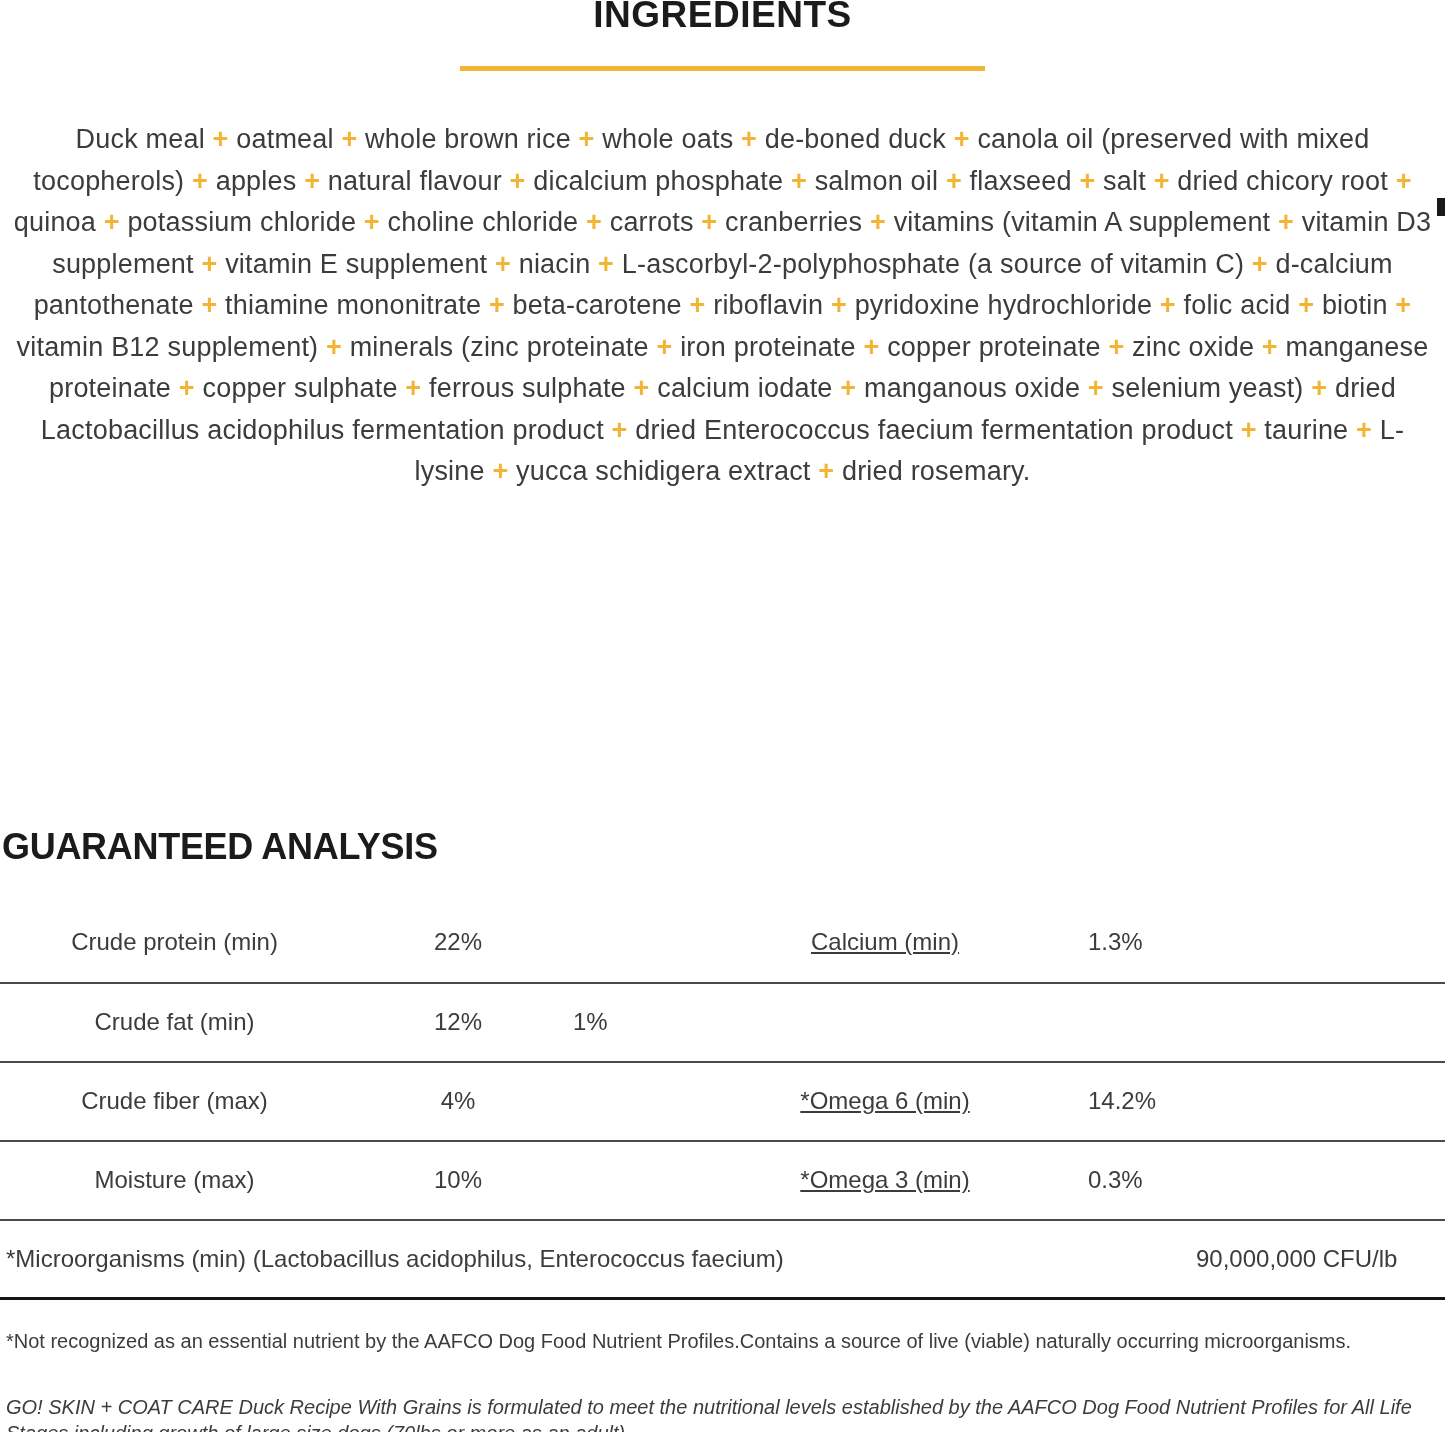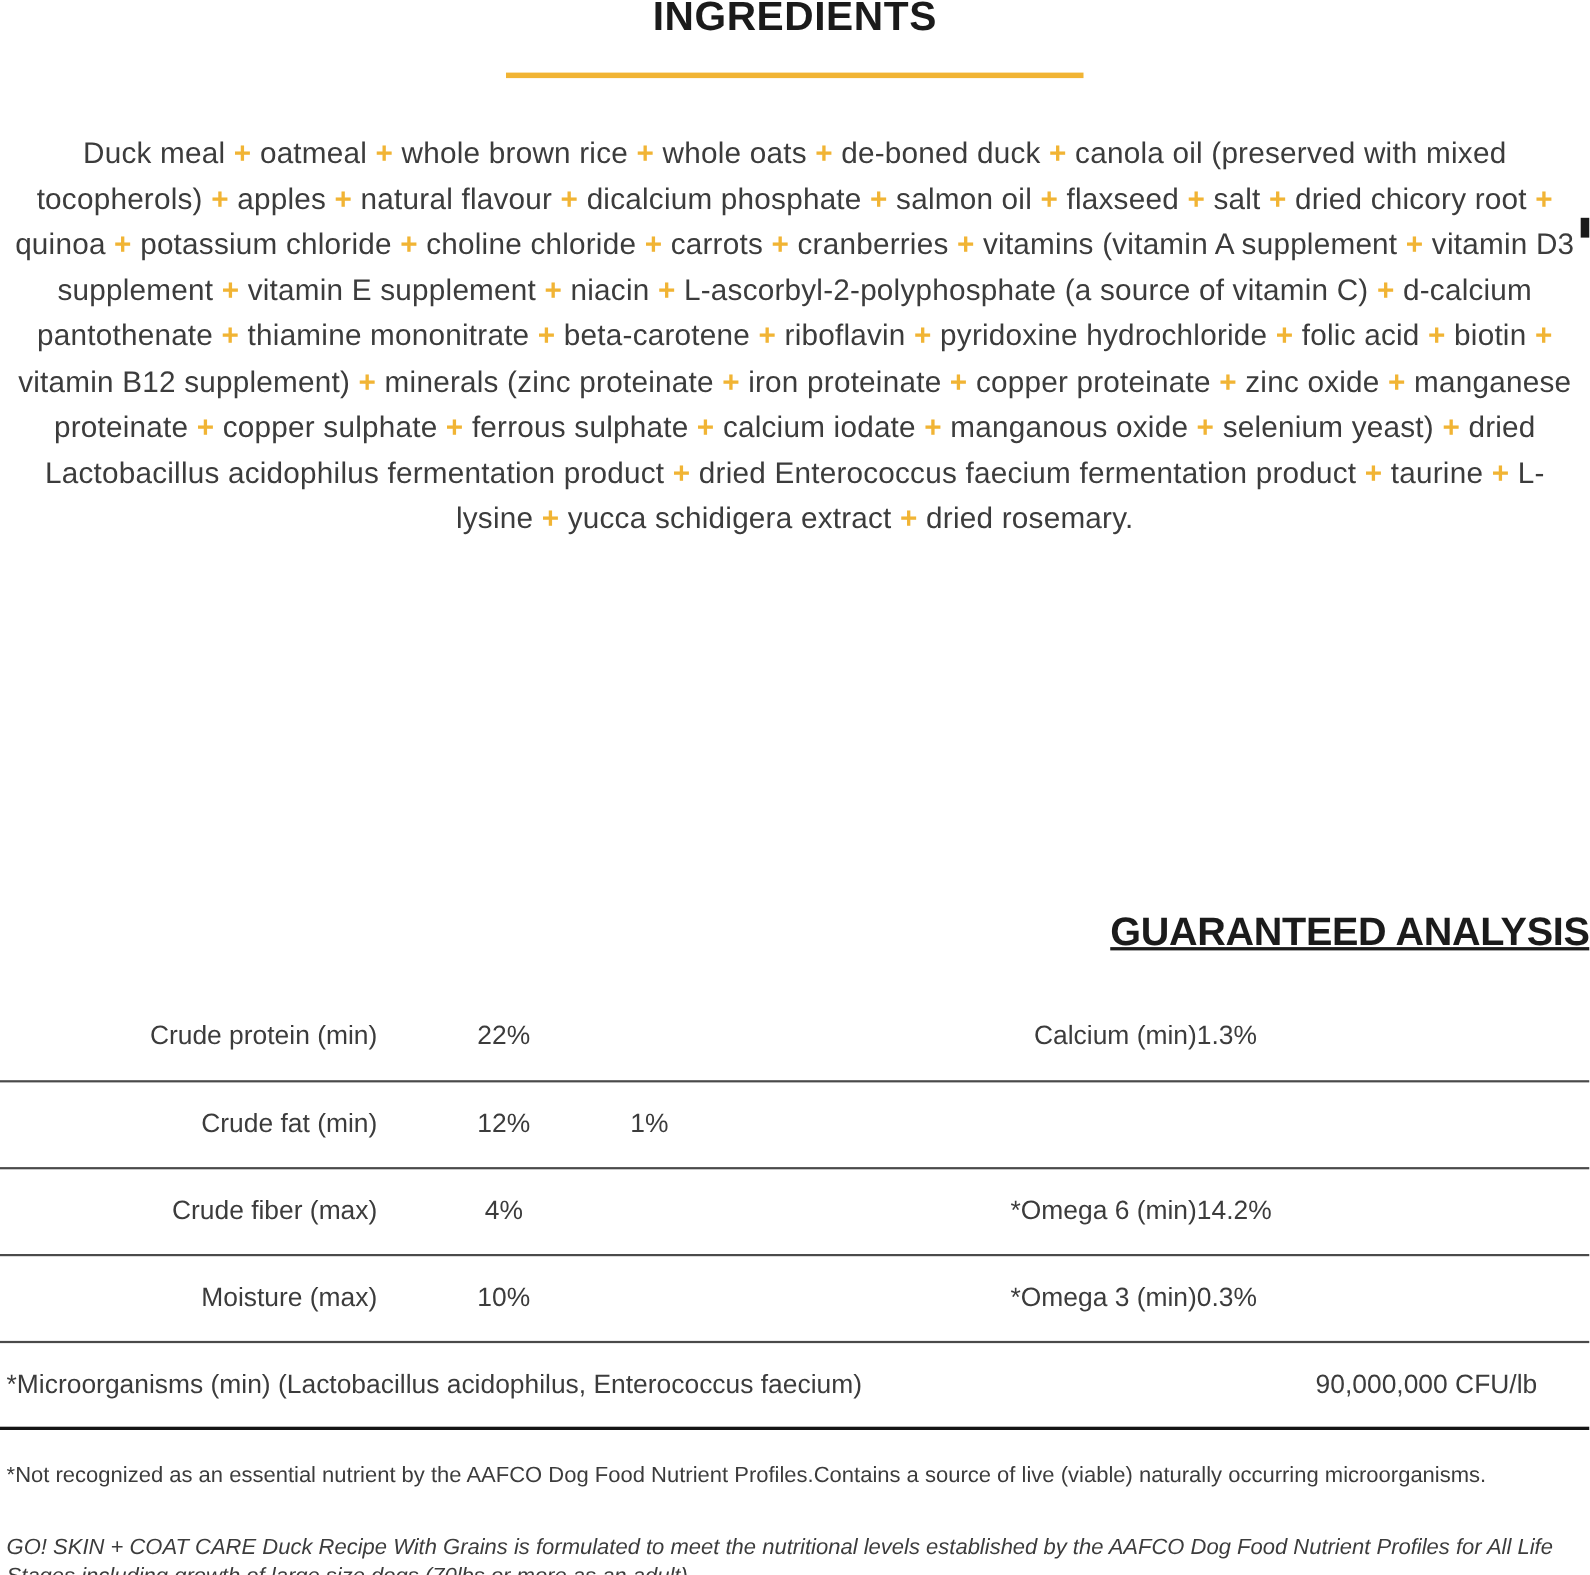--- a/index.html
+++ b/index.html
@@ -42,46 +42,45 @@
     letter-spacing:0.2px;
     text-align:center;
     color:var(--body-text);
   }
   .ingredients-paragraph .plus{
     color:var(--accent-gold);
     font-weight:700;
   }
   .analysis-title{
     margin:334px 0 0 0;
-    padding-left:14px;
+    padding-left:2px;
     font-size:36px;
     line-height:40px;
     font-weight:800;
     letter-spacing:-0.3px;
     color:var(--heading-text);
-    text-align:right;
-    text-decoration:underline;
+    text-align:left;
   }
   .analysis-table{
     margin-top:35px;
     width:1445px;
     font-size:24px;
   }
   .arow{
     display:grid;
     grid-template-columns:343px 230px 515px 350px;
     align-items:center;
     height:79px;
     border-bottom:2px solid var(--divider-gray);
   }
   .arow:first-child{height:82px;}
   .arow.last{border-bottom:3px solid var(--divider-black);gap:36px;}
-  .c1{text-align:right;padding-left:6px;}
+  .c1{text-align:center;padding-left:6px;}
   .c2{text-align:center;}
-  .c3{text-align:right;padding-left:109px;}
+  .c3{text-align:center;padding-left:109px;text-decoration:underline;}
   .c4{text-align:left;}
   .cwide{grid-column:1 / 4;text-align:left;padding-left:6px;}
   .footnote-1{
     margin:28px 0 0 0;
     padding:0 8px 0 6px;
     font-size:20px;
     line-height:26px;
     color:var(--body-text);
   }
   .footnote-2{

